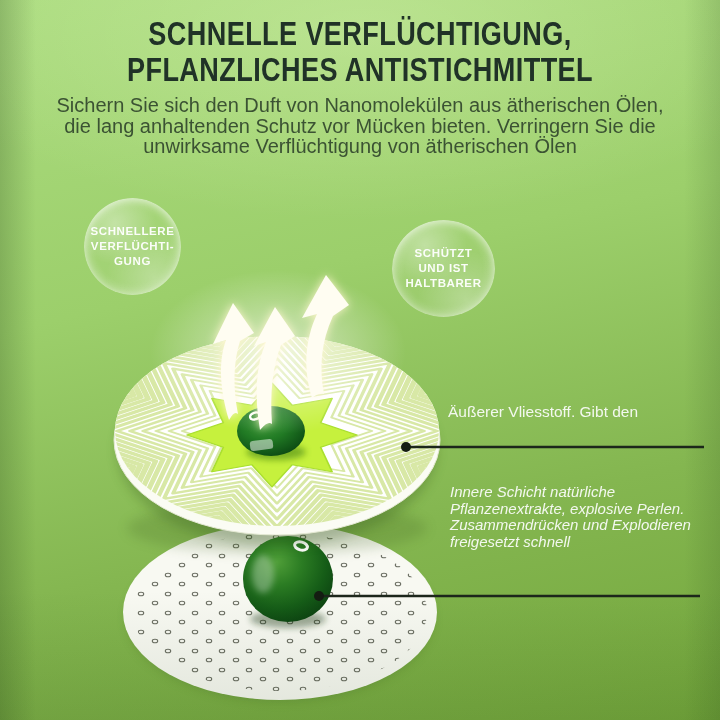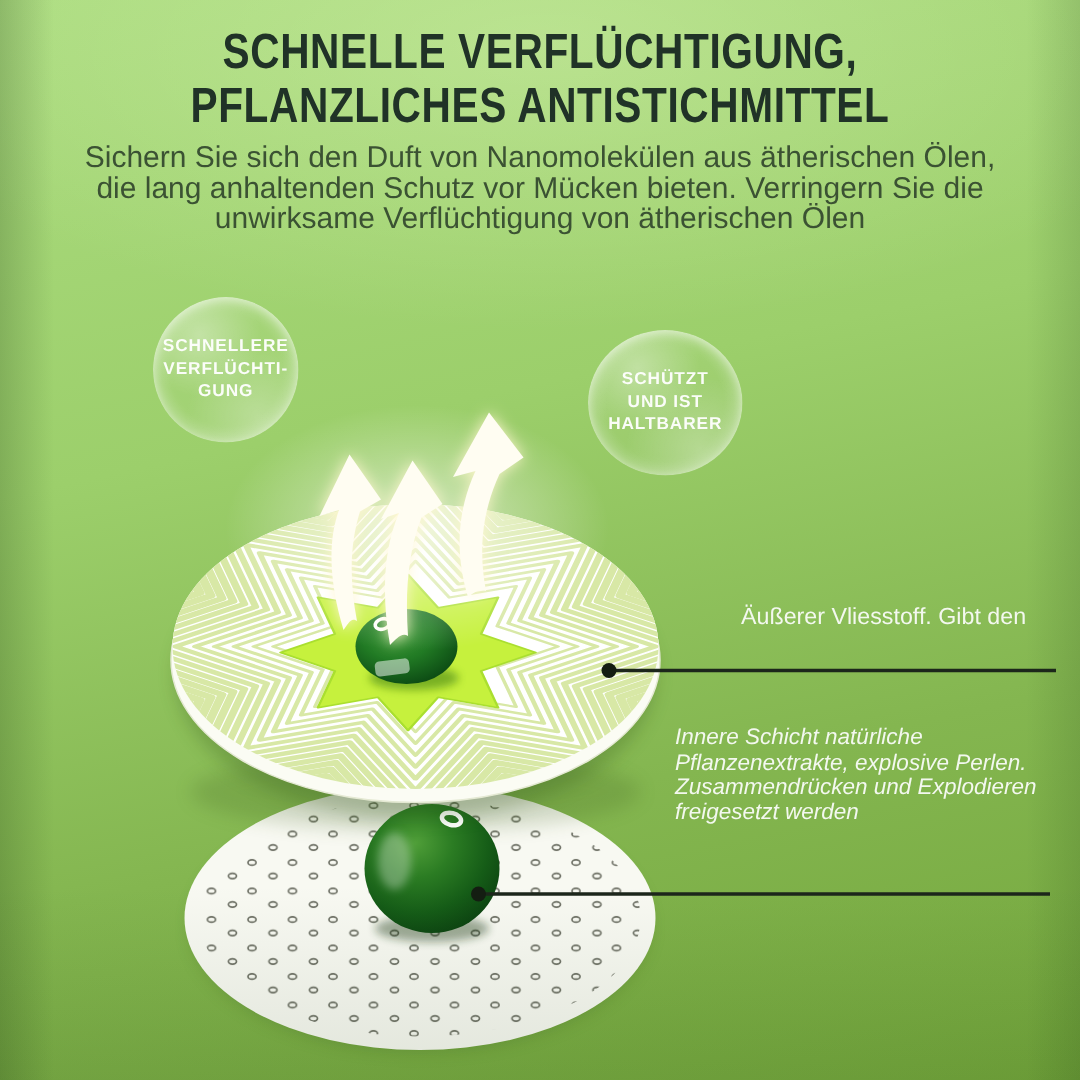--- a/index.html
+++ b/index.html
@@ -24,27 +24,27 @@
 
   .bubble{position:absolute;border-radius:50%;
     background:
       radial-gradient(circle at 32% 26%,rgba(255,255,255,.34),rgba(255,255,255,0) 42%),
       radial-gradient(circle at 72% 82%,rgba(255,255,255,.26),rgba(255,255,255,0) 45%),
       radial-gradient(circle at 50% 50%,rgba(255,255,255,.05) 55%,rgba(255,255,255,.22) 88%,rgba(255,255,255,.5) 96%,rgba(255,255,255,.12) 100%);
     box-shadow:inset 0 0 12px rgba(255,255,255,.45), inset 0 2px 6px rgba(255,255,255,.4);
     display:flex;align-items:center;justify-content:center;text-align:center;}
   .bubble-text{color:rgba(255,255,255,.95);font-weight:700;font-size:11.5px;line-height:15px;letter-spacing:.6px;}
   .bubble-text span{display:block;}
-  .b1{left:84px;top:198px;width:97px;height:97px;margin-left:18px;}
+  .b1{left:84px;top:198px;width:97px;height:97px;}
   .b2{left:243px;top:151px;width:111px;height:109px;}
   .b3{left:392px;top:220px;width:103px;height:97px;}
 
   .callout-text{position:absolute;color:#f3f8ef;}
   .callout-text div{white-space:nowrap;}
-  .c1{left:448px;top:402px;font-size:15.5px;line-height:19.5px;margin-left:46px;}
+  .c1{left:448px;top:402px;font-size:15.5px;line-height:19.5px;}
   .c2{left:450px;top:484px;font-size:15px;line-height:16.6px;font-style:italic;}
 </style>
 </head>
 <body>
 
 <div class="stage">
 
   <svg class="art" width="720" height="720" viewBox="0 0 720 720">
     <defs>
       <path id="star" d="M100 0L57.3 23.7L70.7 70.7L23.7 57.3L0 100L-23.7 57.3L-70.7 70.7L-57.3 23.7L-100 0L-57.3 -23.7L-70.7 -70.7L-23.7 -57.3L0 -100L23.7 -57.3L70.7 -70.7L57.3 -23.7Z"></path>
@@ -169,16 +169,16 @@
     </div>
   </div>
 
   <div class="callout-text c1">
     <div>Äußerer Vliesstoff. Gibt den</div>
   </div>
   <div class="callout-text c2">
     <div>Innere Schicht natürliche</div>
     <div>Pflanzenextrakte, explosive Perlen.</div>
     <div>Zusammendrücken und Explodieren</div>
-    <div>freigesetzt werden</div>
+    <div>freigesetzt schnell</div>
   </div>
 
 </div>
 
 </body></html>

